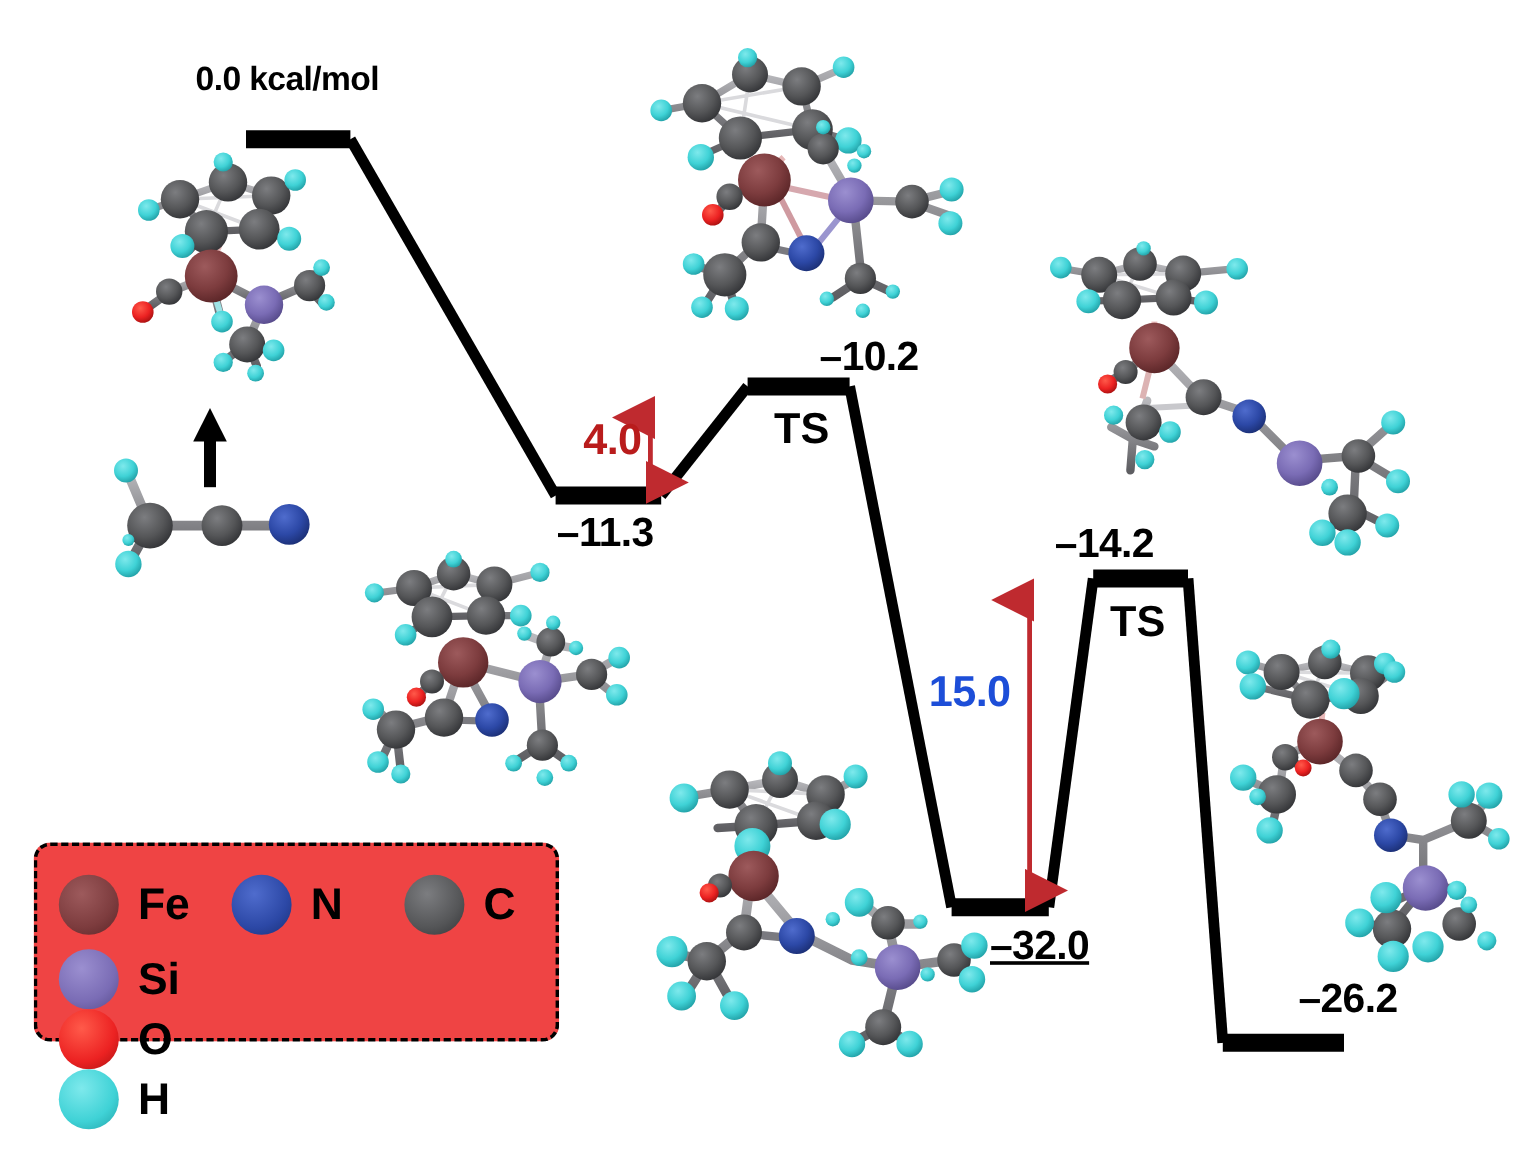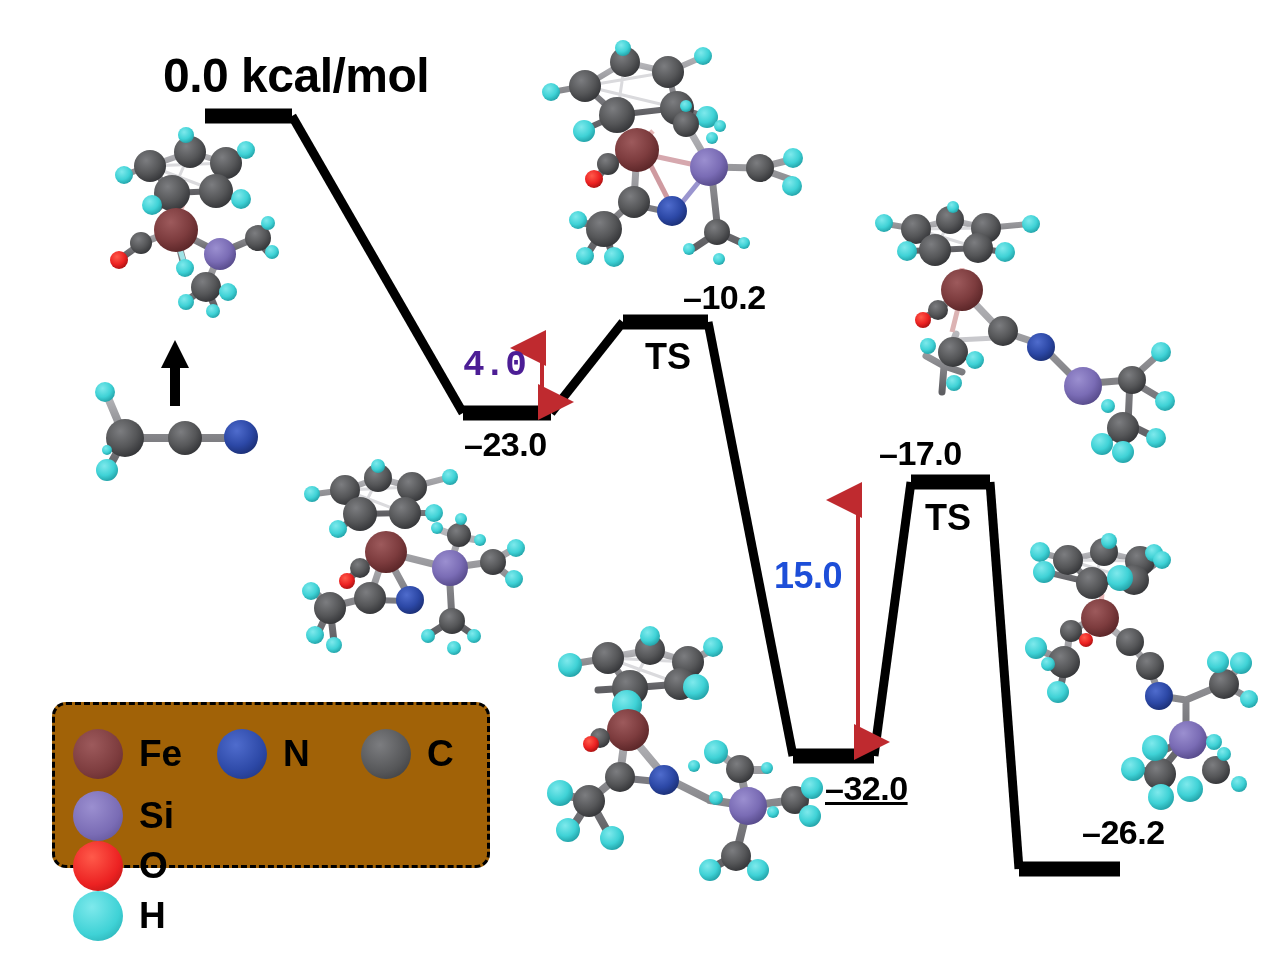--- a/index.html
+++ b/index.html
@@ -2,26 +2,26 @@
 <html><head>
 <meta charset="utf-8">
 <title>Reaction Energy Profile</title>
 <style>
   html,body{margin:0;padding:0;background:#ffffff;}
   body{width:1276px;height:961px;overflow:hidden;font-family:"Liberation Sans",sans-serif;}
   #stage{position:relative;width:1276px;height:961px;background:#ffffff;}
   svg.layer{position:absolute;left:0;top:0;width:1276px;height:961px;}
   .lbl{position:absolute;font-family:"Liberation Sans",sans-serif;font-weight:bold;color:#000;white-space:nowrap;line-height:1;}
   .energy{font-size:34px;letter-spacing:-0.5px;}
-  .zero{font-size:48px;letter-spacing:-0.5px;}
+  .zero{font-size:28px;letter-spacing:-0.5px;}
   .ts{font-size:36px;}
   .delta{font-family:"Liberation Sans",sans-serif;font-weight:bold;font-size:36px;letter-spacing:-0.5px;}
   
-  #legend{position:absolute;left:52px;top:702px;width:438px;height:166px;
-          border:3px dashed #000;border-radius:14px;box-sizing:border-box;background:#a16207;}
+  #legend{position:absolute;left:28px;top:702px;width:438px;height:166px;
+          border:3px dashed #000;border-radius:14px;box-sizing:border-box;background:#ef4444;}
   .legrow{position:absolute;left:0;width:100%;height:74px;display:flex;}
   .legcell{width:33.33%;display:flex;align-items:center;}
   .legdot{width:50px;height:50px;border-radius:50%;margin-left:18px;flex:none;}
   .legtxt{font-weight:bold;font-size:37px;margin-left:16px;color:#000;font-family:"Liberation Sans",sans-serif;}
 </style>
 </head>
 <body>
 
 <div id="stage">
 
@@ -387,30 +387,30 @@
 
     <g>
       <line x1="542" y1="348" x2="542" y2="402" stroke="#bf2a2f" stroke-width="4" marker-start="url(#arrDn)" marker-end="url(#arrUp)"></line>
     </g>
     <g>
       <line x1="858" y1="500" x2="858" y2="742" stroke="#bf2a2f" stroke-width="4" marker-start="url(#arrDn)" marker-end="url(#arrUp)"></line>
     </g>
   </svg>
 
   <div class="lbl zero" style="left:163px;top:52px;">0.0 kcal/mol</div>
-  <div class="lbl energy" style="left:464px;top:427px;">–23.0</div>
+  <div class="lbl energy" style="left:464px;top:427px;">–11.3</div>
   <div class="lbl energy" style="left:683px;top:280px;">–10.2</div>
   <div class="lbl energy" style="left:825px;top:771px;text-decoration:underline;">–32.0</div>
-  <div class="lbl energy" style="left:879px;top:436px;">–17.0</div>
+  <div class="lbl energy" style="left:879px;top:436px;">–14.2</div>
   <div class="lbl energy" style="left:1082px;top:815px;">–26.2</div>
 
   <div class="lbl ts" style="left:645px;top:339px;">TS</div>
   <div class="lbl ts" style="left:925px;top:500px;">TS</div>
 
-  <div class="lbl delta" style="left:463px;top:348px;color:#4c1d95;font-family:Liberation Mono, monospace;">4.0</div>
+  <div class="lbl delta" style="left:486px;top:348px;color:#b91c1c;">4.0</div>
   <div class="lbl delta" style="left:774px;top:558px;color:#1d4ed8;">15.0</div>
 
   <div id="legend">
     <div class="legrow" style="top:12px;">
       <div class="legcell">
         <div class="legdot" style="background:radial-gradient(circle at 38% 32%, #9d5a5c 0%, #7d3c3e 60%, #5a2527 100%);"></div>
         <div class="legtxt">Fe</div>
       </div>
       <div class="legcell">
         <div class="legdot" style="background:radial-gradient(circle at 38% 32%, #4f6ccd 0%, #2c48a6 60%, #1b2f75 100%);"></div>

